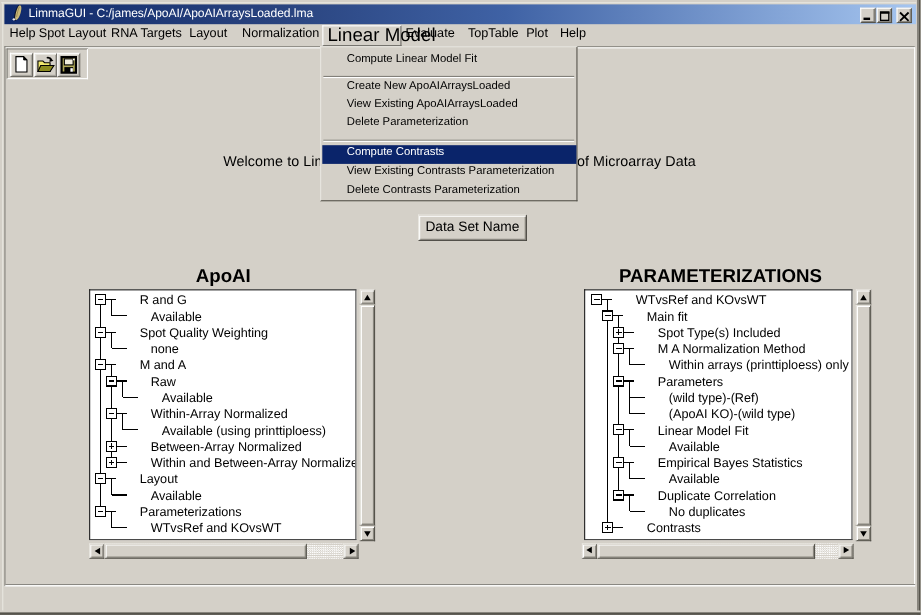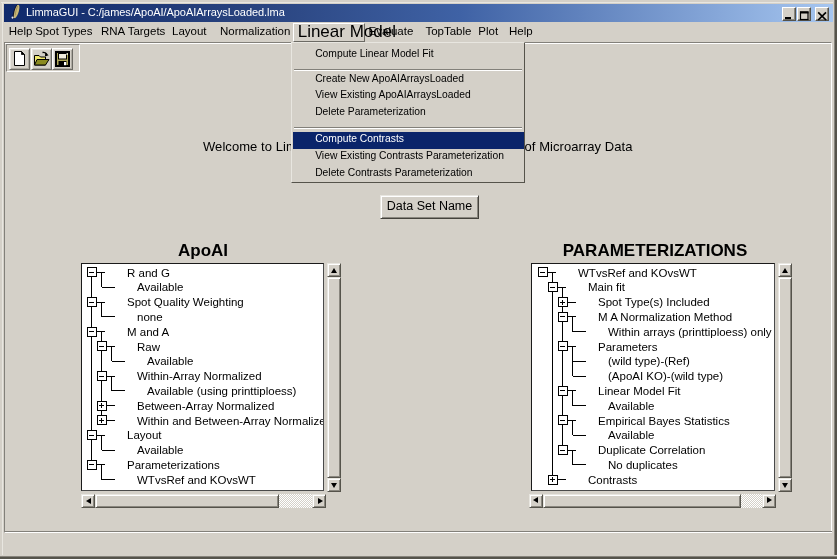--- a/index.html
+++ b/index.html
@@ -63,21 +63,21 @@
     </svg></div>
 <div class="abs tbtn" style="left:797px"><svg width="12" height="12">
       <rect x="2.5" y="2" width="7.5" height="7.5" fill="none" stroke="#000" stroke-width="1.2"></rect>
       <rect x="2" y="1.5" width="8.5" height="2" fill="#000"></rect>
     </svg></div>
 <div class="abs tbtn" style="left:815px"><svg width="12" height="12">
       <path d="M2.2,2.4 L10,10 M10,2.4 L2.2,10" stroke="#000" stroke-width="1.7"></path>
     </svg></div>
 
 <div class="abs menu-item" style="left:8.7px">Help</div>
-<div class="abs menu-item" style="left:35.2px">Spot Types</div>
+<div class="abs menu-item" style="left:35.2px">Spot Layout</div>
 <div class="abs menu-item" style="left:101px">RNA Targets</div>
 <div class="abs menu-item" style="left:172px">Layout</div>
 <div class="abs menu-item" style="left:220px">Normalization</div>
 <div class="abs" id="lm-box"></div>
 <div class="abs menu-item" style="left:297.7px;z-index:5;font-size:17px">Linear Model</div>
 <div class="abs menu-item" style="left:368.6px">Evaluate</div>
 <div class="abs menu-item" style="left:425.4px">TopTable</div>
 <div class="abs menu-item" style="left:478.3px">Plot</div>
 <div class="abs menu-item" style="left:509px">Help</div>
 

